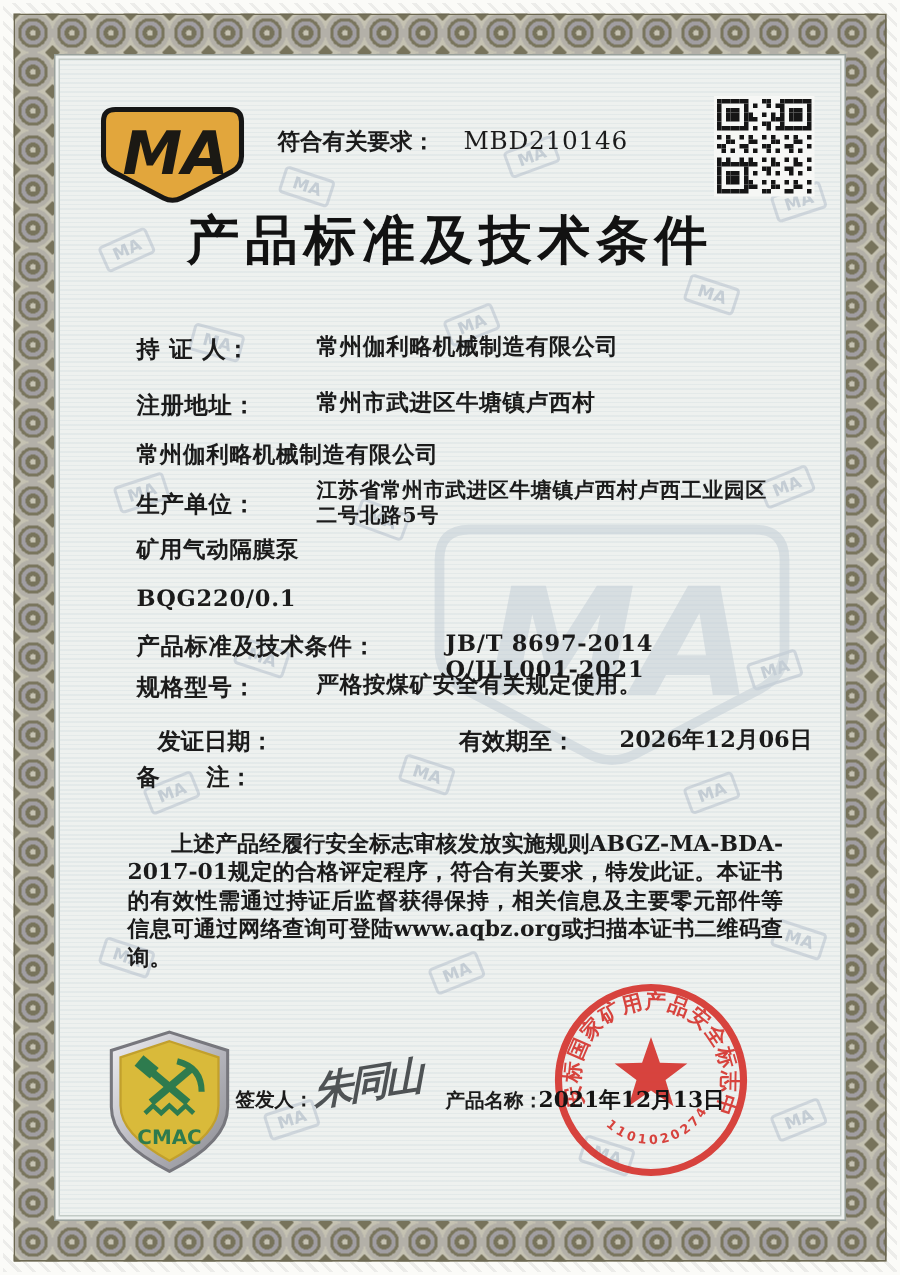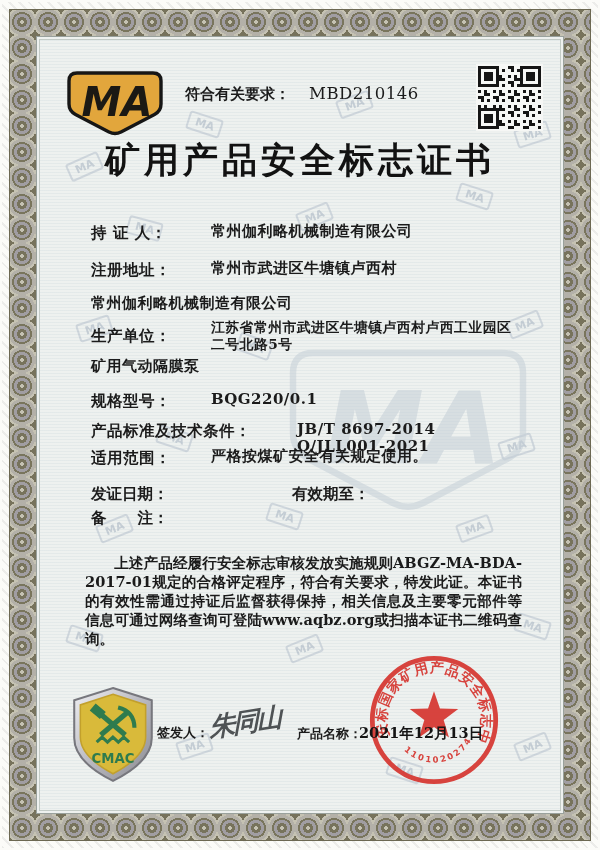--- a/index.html
+++ b/index.html
@@ -37,21 +37,21 @@
       box-shadow:0 0 0 2px #f6f7f5;}
   .qr i{position:absolute;width:3px;height:3px;background:#151515;}
   .title{position:absolute;left:0;top:100px;width:100%;text-align:center;
          font-size:35px;font-weight:bold;letter-spacing:4px;color:#121212;}
   
   .frow{position:absolute;left:54px;width:434px;display:flex;align-items:flex-start;}
   .flabel{flex:none;width:120px;font:700 15.5px "DejaVu Sans",sans-serif;letter-spacing:.5px;}
   .flabel.wide{width:206px;}
   .fvalue{font:600 15px "DejaVu Serif",serif;letter-spacing:.5px;line-height:17px;}
   .drow{position:absolute;left:54px;top:447px;width:434px;height:20px;}
-  .drow span{position:absolute;white-space:nowrap;}
+  .drow span{position:absolute;white-space:nowrap;margin-left:14px;}
   .dlab{font:700 15.5px "DejaVu Sans",sans-serif;}
   .dval{font:600 15px "DejaVu Serif",serif;}
   .remark{position:absolute;left:54px;top:471px;font:700 15.5px "DejaVu Sans",sans-serif;}
   .statement{position:absolute;left:48px;top:516px;width:437px;text-indent:2em;
     font:600 14.6px "DejaVu Serif",serif;line-height:19px;text-align:justify;letter-spacing:0;}
   
   .cmac{position:absolute;left:30px;top:648px;width:92px;height:100px;}
   .signer-label{position:absolute;left:120px;top:687px;font:700 13px "DejaVu Sans",sans-serif;}
   .signature{position:absolute;left:172px;top:668px;font:italic 600 26px "DejaVu Serif",serif;
     color:#34383b;transform:rotate(-9deg) skewX(-6deg);opacity:.85;letter-spacing:-2px;}
@@ -293,56 +293,56 @@
         <i style="left:12px;top:60px"></i>
         <i style="left:15px;top:60px"></i>
         <i style="left:18px;top:60px"></i>
         <i style="left:30px;top:60px"></i>
         <i style="left:33px;top:60px"></i>
         <i style="left:45px;top:60px"></i>
         <i style="left:48px;top:60px"></i>
         <i style="left:60px;top:60px"></i>
       </div>
 
-    <div class="title">矿用产品安全标志证书</div>
+    <div class="title">产品标准及技术条件</div>
 
     <div class="frow" style="top:186px">
       <span class="flabel">持 证 人：</span>
       <span class="fvalue">常州伽利略机械制造有限公司</span>
     </div>
     <div class="frow" style="top:223px">
       <span class="flabel">注册地址：</span>
       <span class="fvalue">常州市武进区牛塘镇卢西村</span>
     </div>
     <div class="frow" style="top:258px">
       <span class="fvalue">常州伽利略机械制造有限公司</span>
     </div>
     <div class="frow" style="top:282px">
       <span class="flabel" style="margin-top:7px">生产单位：</span>
       <span class="fvalue" style="width:318px;font-size:13.8px">江苏省常州市武进区牛塘镇卢西村卢西工业园区二号北路5号</span>
     </div>
     <div class="frow" style="top:321px">
       <span class="fvalue">矿用气动隔膜泵</span>
     </div>
     <div class="frow" style="top:354px">
-      <span class="flabel">规格型号：</span>
       <span class="fvalue">BQG220/0.1</span>
     </div>
     <div class="frow" style="top:384px">
       <span class="flabel wide">产品标准及技术条件：</span>
       <span class="fvalue">JB/T 8697-2014  Q/JLL001-2021</span>
     </div>
     <div class="frow" style="top:411px">
-      <span class="flabel">适用范围：</span>
+      <span class="flabel">规格型号：</span>
       <span class="fvalue">严格按煤矿安全有关规定使用。</span>
     </div>
 
     <div class="drow">
       <span class="dlab" style="left:0">发证日期：</span>
       <span class="dlab" style="left:201px">有效期至：</span>
+      <span class="dval" style="left:308px">2026年12月06日</span>
     </div>
 
     <div class="remark">备　　注：</div>
 
     <div class="statement">上述产品经履行安全标志审核发放实施规则ABGZ-MA-BDA-2017-01规定的合格评定程序，符合有关要求，特发此证。本证书的有效性需通过持证后监督获得保持，相关信息及主要零元部件等信息可通过网络查询可登陆www.aqbz.org或扫描本证书二维码查询。</div>
 
     <svg class="cmac" viewBox="0 0 90 98">
       <defs>
         <linearGradient id="silver" x1="0" y1="0" x2="1" y2="1">
           <stop offset="0" stop-color="#f0f0f3"></stop>

